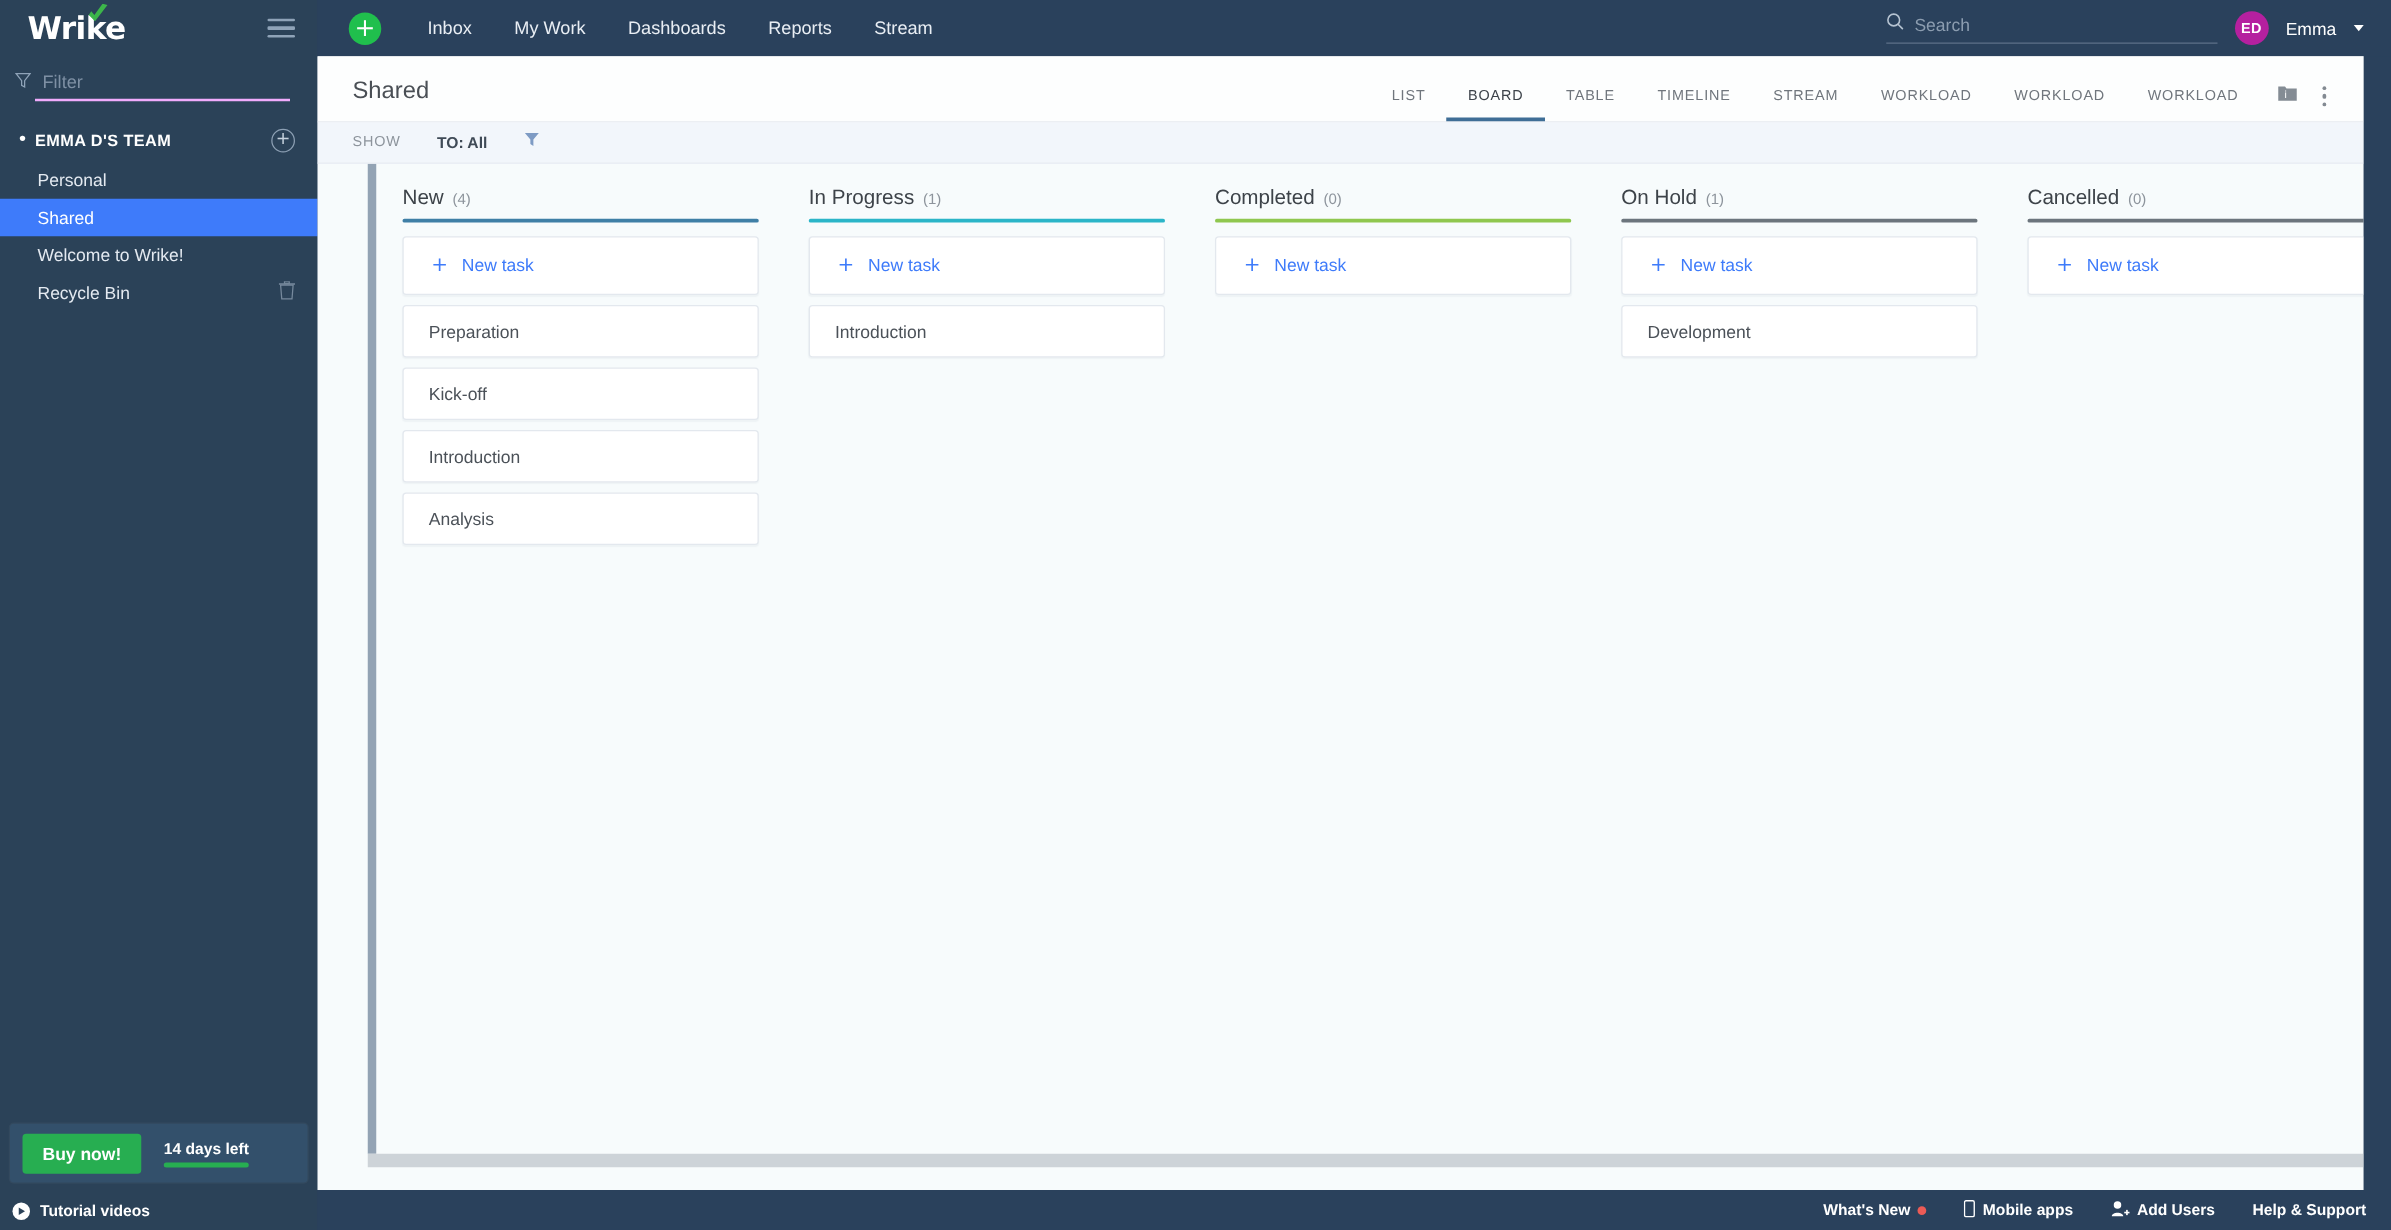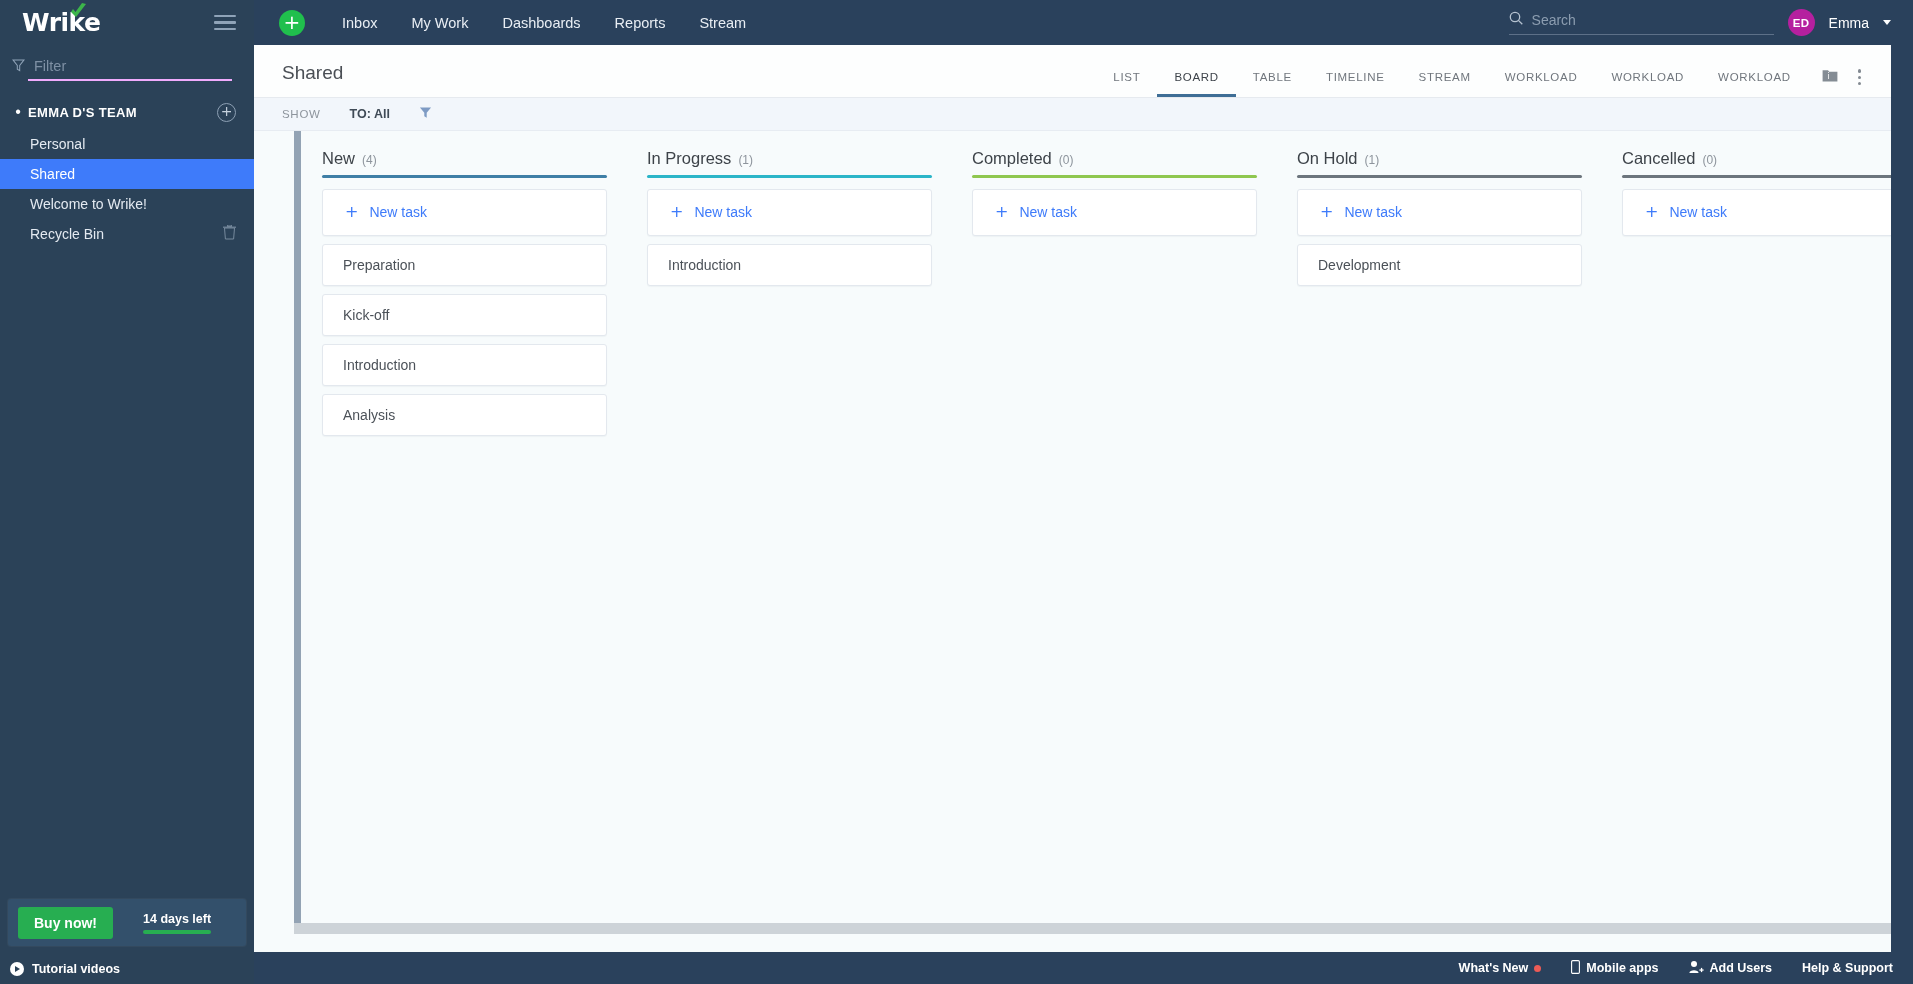--- a/index.html
+++ b/index.html
@@ -88,21 +88,20 @@
   .sb-spacer { flex: 1; }
 
   .buy-panel {
     margin: 0 8px 8px 8px;
     background: #33506b;
     border-radius: 3px;
     height: 47px;
     display: flex; align-items: center;
     padding: 0 10px;
     box-shadow: 0 0 0 1px rgba(255,255,255,.04);
-    gap: 12px;
   }
   .buy-btn {
     background: #27ae51; color: #ffffff;
     font-size: 14px; font-weight: bold;
     border: none; border-radius: 3px;
     padding: 8px 16px; cursor: pointer;
     font-family: "Liberation Sans", sans-serif;
   }
   .days-wrap { margin-left: 18px; text-align: center; }
   .days-text { color: #ffffff; font-size: 12.5px; font-weight: bold; }

